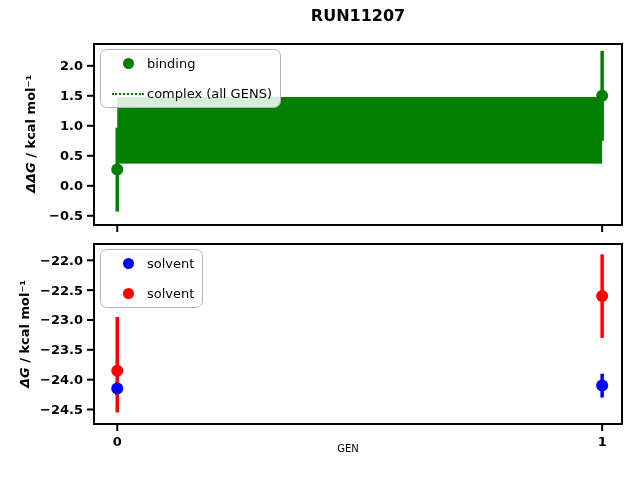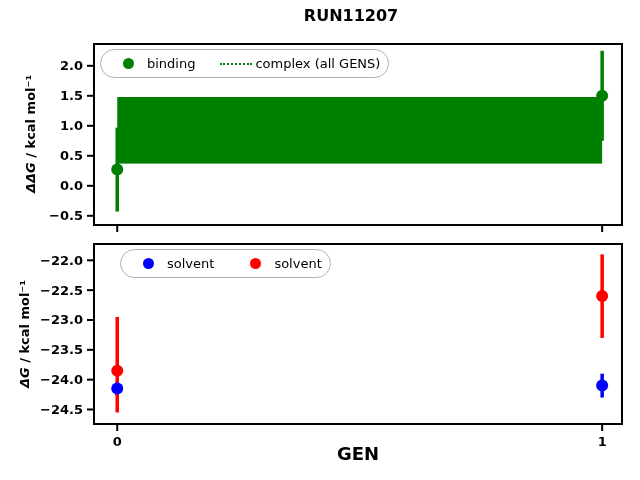--- a/index.html
+++ b/index.html
@@ -1,34 +1,34 @@
 <!DOCTYPE html>
 <html><head>
 <meta charset="utf-8">
 <style>
   html,body{margin:0;padding:0;background:#fff;}
   #figure{position:relative;width:640px;height:480px;background:#fff;overflow:hidden;
           font-family:"DejaVu Sans",sans-serif;color:#000;}
-  #fig-title{position:absolute;left:86px;top:6px;width:530px;text-align:center;
+  #fig-title{position:absolute;left:93px;top:6px;width:530px;text-align:center;
              font-size:16px;font-weight:700;}
   .axes-svg{position:absolute;overflow:visible;}
   #plot0{left:93px;top:43px;}
   #plot1{left:93px;top:243px;}
   .tick-text{font-family:"DejaVu Sans",sans-serif;font-size:13px;font-weight:700;fill:#000;}
   .ylabel{position:absolute;white-space:nowrap;transform:translate(-50%,-50%) rotate(-90deg);
           font-size:13px;font-weight:700;}
   #ylabel0{left:30px;top:134px;}
   #ylabel1{left:24px;top:334px;}
   .ylabel i{font-style:italic;}
-  #xlabel{position:absolute;left:93px;top:443px;width:530px;text-align:center;
-          font-size:18px;font-weight:700;}
+  #xlabel{position:absolute;left:83px;top:443px;width:530px;text-align:center;
+          font-size:10px;font-weight:400;}
   .legend{position:absolute;background:rgba(255,255,255,0.85);border:1px solid #b3b3b3;
-          border-radius:16px;padding:6px 8px;display:flex;flex-direction:row;gap:22px;}
+          border-radius:7px;padding:6px 8px;display:flex;flex-direction:column;gap:15px;}
   #legend0{left:100px;top:49px;}
-  #legend1{left:100px;top:249px;margin-left:20px;}
+  #legend1{left:100px;top:249px;}
   .legend-row{display:flex;align-items:center;font-size:13px;line-height:15px;}
   .legend-marker-col{width:38px;display:flex;justify-content:center;align-items:center;}
   .legend-dot{width:11px;height:11px;border-radius:50%;display:inline-block;}
   .legend-dotted{width:32px;height:0;border-top:2.5px dotted #008000;display:inline-block;}
   .legend-label{white-space:nowrap;}
 </style>
 </head>
 <body>
 
 <div id="figure">

